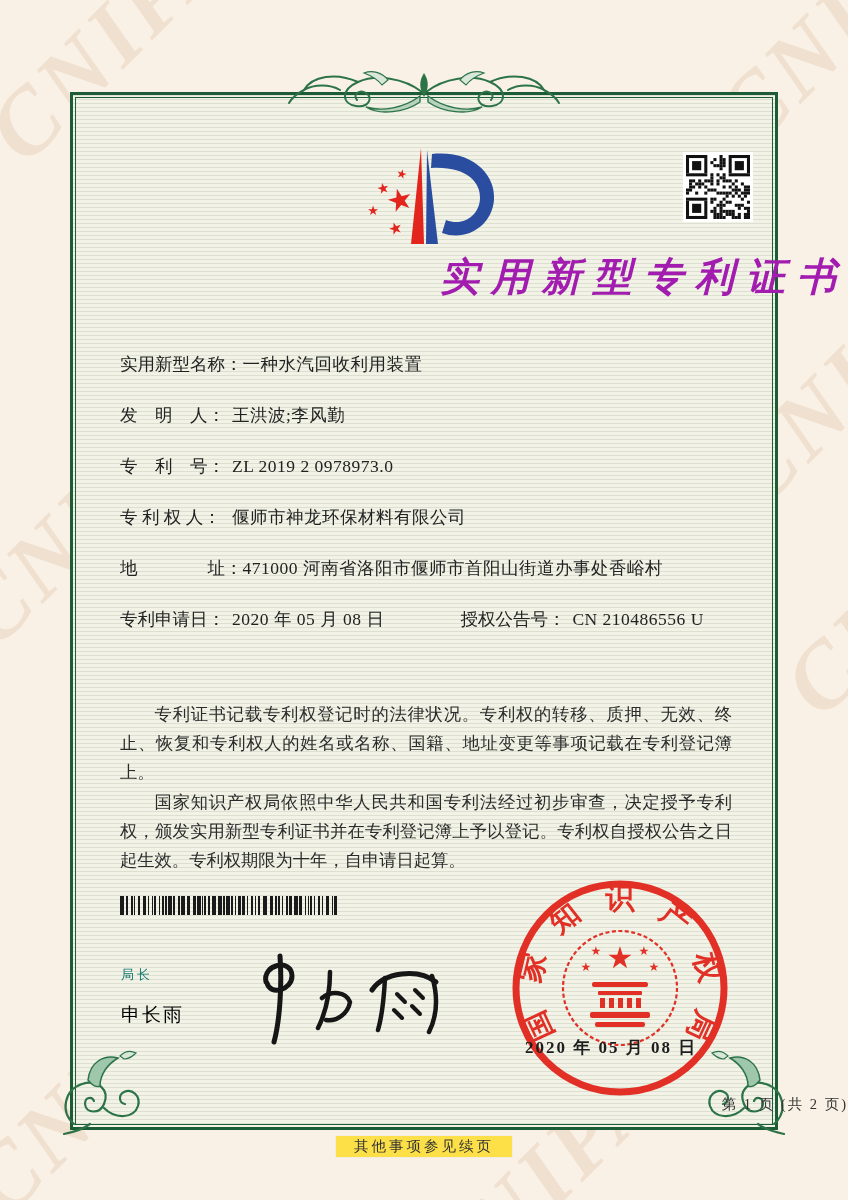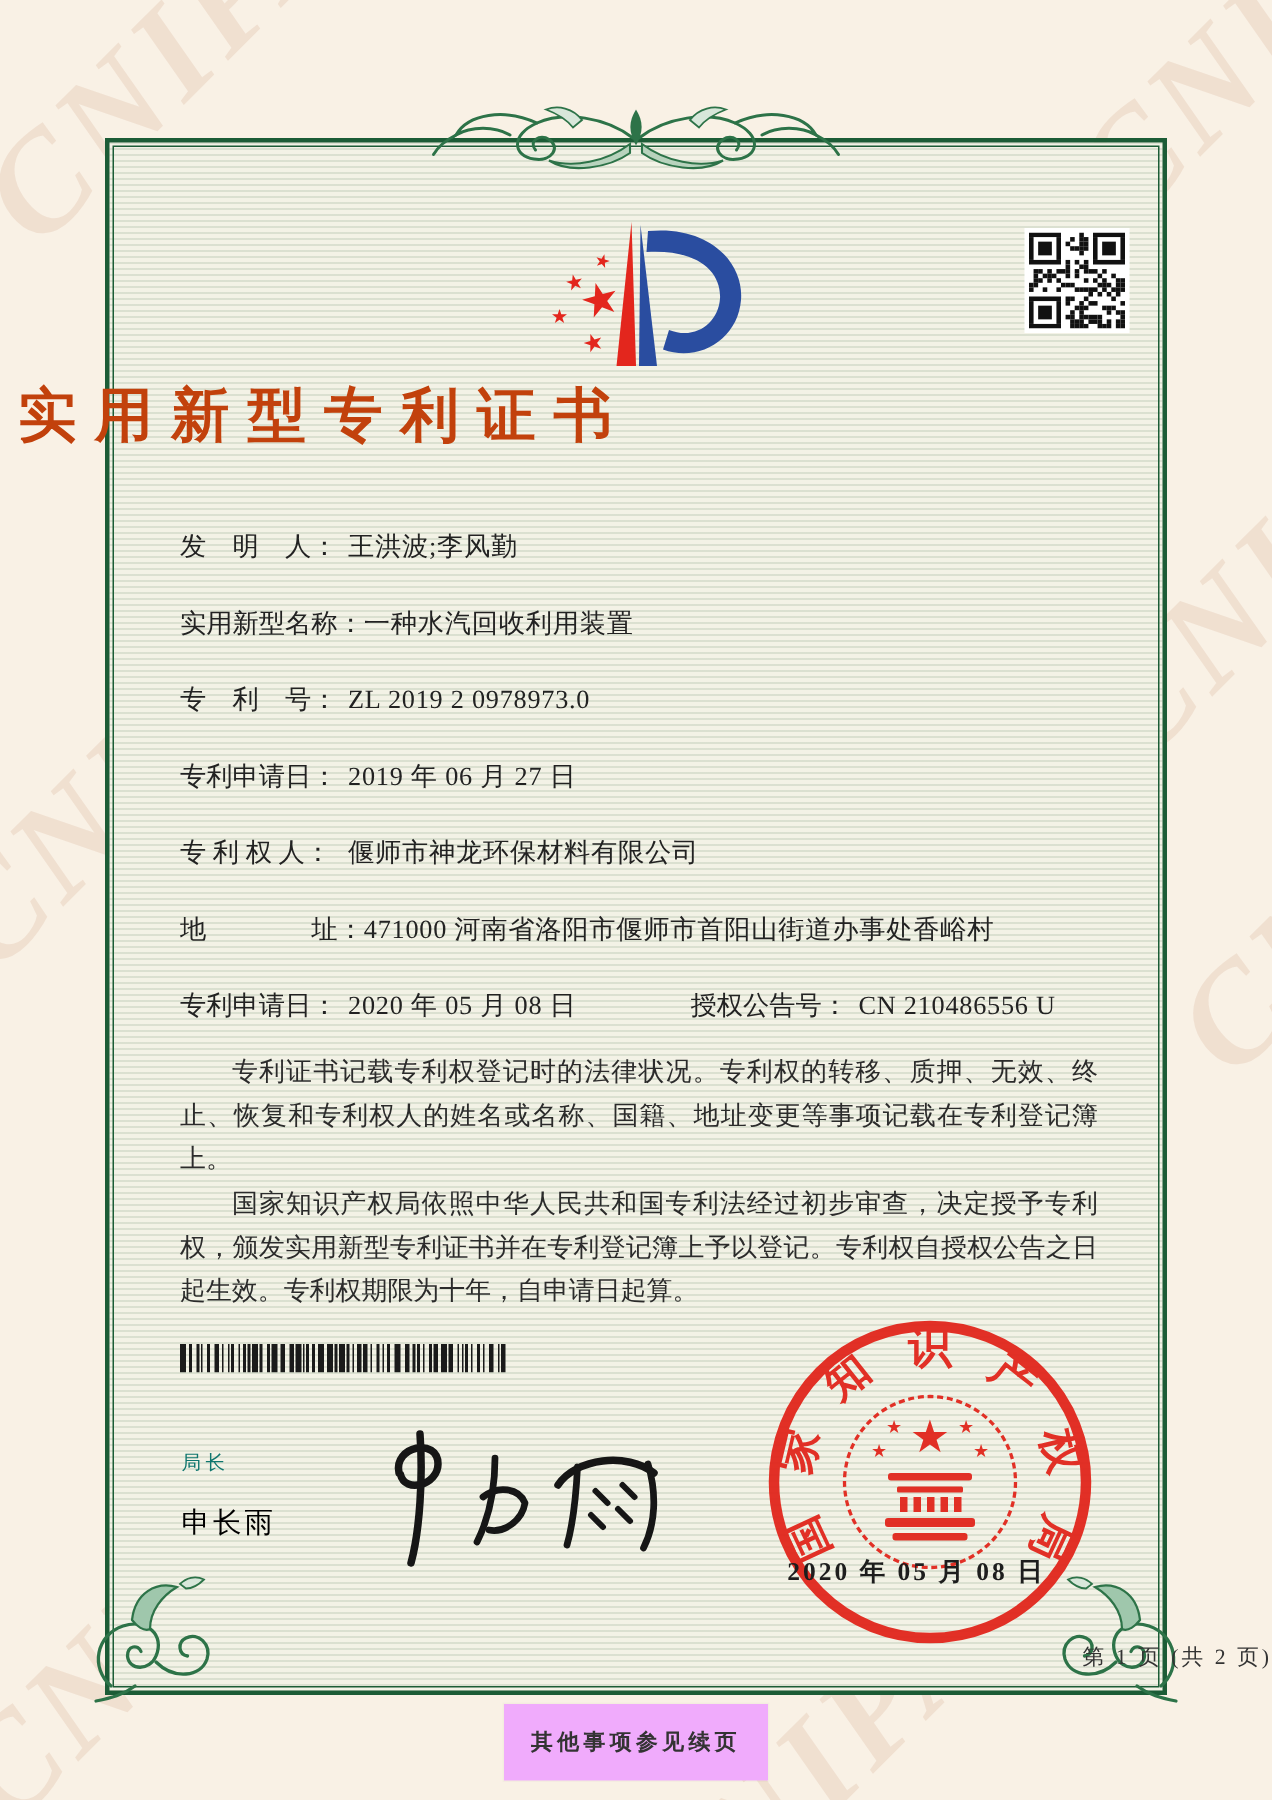--- a/index.html
+++ b/index.html
@@ -50,23 +50,23 @@
 
   
   .content-layer{position:absolute;inset:0;z-index:5;}
   .cert-no{
     position:absolute;left:104px;top:148px;
     font-size:17.5px;color:#2b2b2b;letter-spacing:1.5px;
   }
   .logo{position:absolute;left:348px;top:126px;}
   .qr{position:absolute;left:683px;top:152px;background:#fff;padding:3px;}
   .title{
-    position:absolute;left:0;right:0;top:250px;margin:0;text-align:left;
-    font-size:39px;font-weight:bold;color:#c2410c;
-    letter-spacing:12px;text-indent:12px;
+    position:absolute;left:0;right:0;top:250px;margin:0;text-align:right;
+    font-size:39px;font-weight:bold;color:#a21caf;
+    letter-spacing:12px;text-indent:12px;font-style:italic;
   }
   .fields{position:absolute;left:120px;top:352px;width:620px;}
   .frow{height:51px;font-size:17.5px;color:#222;white-space:nowrap;}
   .lbl{display:inline-block;min-width:112px;}
   .lbl2{margin-left:76px;}
   .val{letter-spacing:0.5px;}
   .bodytext{
     position:absolute;left:120px;top:700px;width:612px;
     font-size:17.3px;line-height:1.69;color:#2b2b2b;text-align:justify;
   }
@@ -79,22 +79,22 @@
   .seal-date{
     position:absolute;left:496px;top:1036px;width:230px;text-align:center;
     font-size:17px;color:#1d1d1d;letter-spacing:2px;font-weight:bold;z-index:6;
   }
   .page-indicator{
     position:absolute;left:0;right:0;top:1095px;text-align:right;
     font-size:14.5px;color:#333;letter-spacing:2px;
   }
   .footer-note-wrap{position:absolute;left:0;right:0;top:1136px;text-align:center;z-index:7;}
   .footer-note{
-    display:inline-block;background:#f0abfc;padding:16px 18px;
-    font-size:14.5px;color:#333;letter-spacing:3px;box-shadow:0 0 0 1px rgba(0,0,0,0.02);font-weight:bold;
+    display:inline-block;background:#fde047;padding:1px 18px;
+    font-size:14.5px;color:#333;letter-spacing:3px;box-shadow:0 0 0 1px rgba(0,0,0,0.02);
   }
 </style>
 </head>
 <body>
 
 <div class="page">
 
   <span class="wm wm1">CNIPA</span>
   <span class="wm wm2">CNIPA</span>
   <span class="wm wm3">CNIPA</span>
@@ -293,30 +293,27 @@
           <rect x="51" y="60" width="3" height="3"></rect>
           <rect x="57" y="60" width="3" height="3"></rect>
           <rect x="60" y="60" width="3" height="3"></rect>
         </g>
     </svg>
 
     <h1 class="title">实用新型专利证书</h1>
 
     <div class="fields">
       <div class="frow">
+        <span class="lbl">实用新型名称：</span><span class="val">一种水汽回收利用装置</span>
+      </div>
+      <div class="frow">
         <span class="lbl">发　明　人：</span><span class="val">王洪波;李风勤</span>
       </div>
       <div class="frow">
-        <span class="lbl">实用新型名称：</span><span class="val">一种水汽回收利用装置</span>
-      </div>
-      <div class="frow">
         <span class="lbl">专　利　号：</span><span class="val">ZL 2019 2 0978973.0</span>
-      </div>
-      <div class="frow">
-        <span class="lbl">专利申请日：</span><span class="val">2019 年 06 月 27 日</span>
       </div>
       <div class="frow">
         <span class="lbl">专 利 权 人：</span><span class="val">偃师市神龙环保材料有限公司</span>
       </div>
       <div class="frow">
         <span class="lbl">地　　　　址：</span><span class="val">471000 河南省洛阳市偃师市首阳山街道办事处香峪村</span>
       </div>
       <div class="frow">
         <span class="lbl">专利申请日：</span><span class="val">2020 年 05 月 08 日</span><span class="lbl lbl2">授权公告号：</span><span class="val">CN 210486556 U</span>
       </div>

